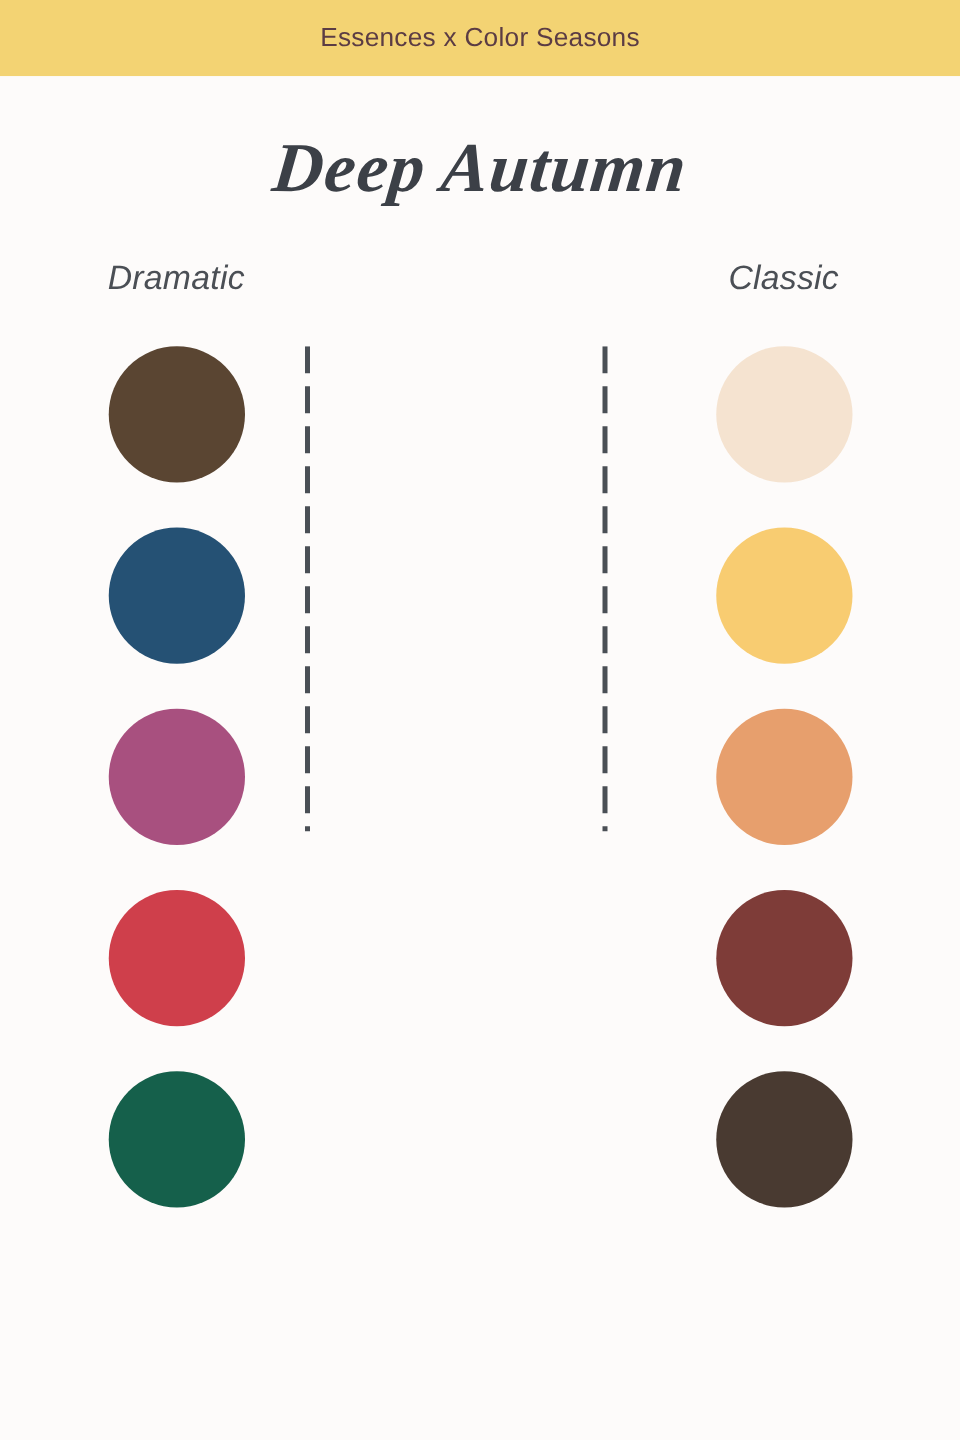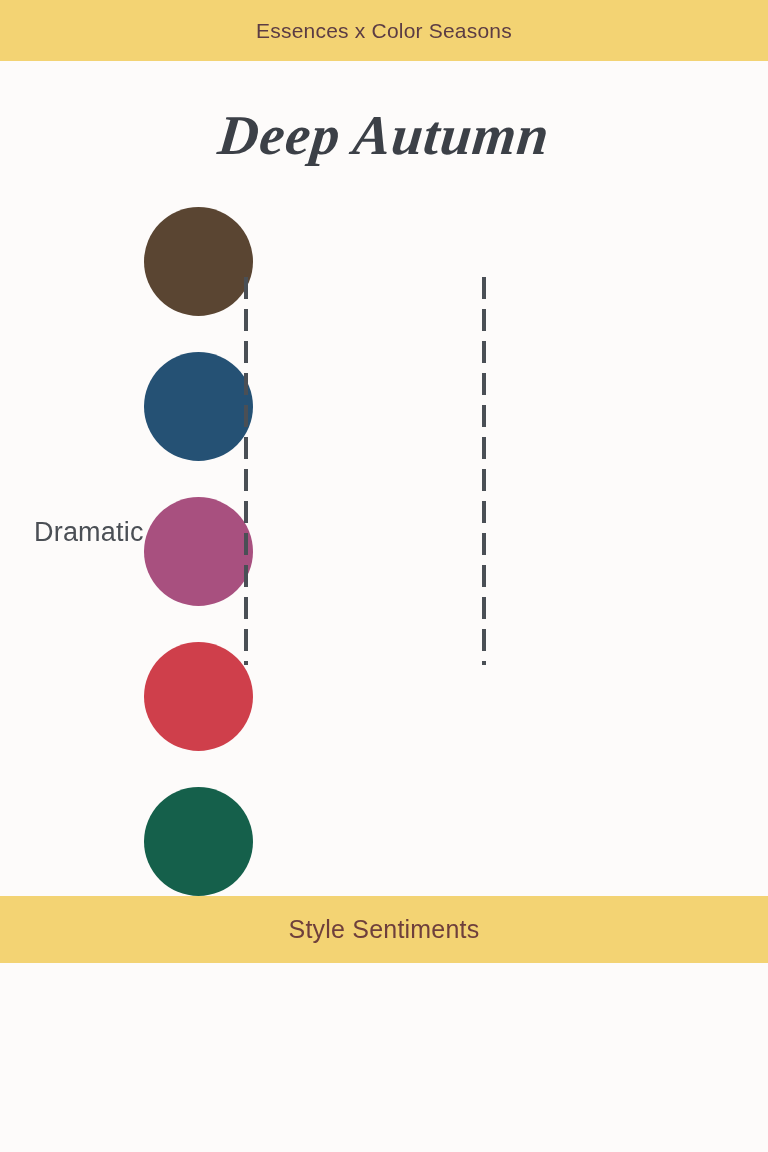--- a/index.html
+++ b/index.html
@@ -69,22 +69,23 @@
     margin-top: 44px;
     width: 700px;
     display: flex;
     justify-content: space-between;
     align-items: flex-start;
   }
 
   .column {
     width: 214px;
     display: flex;
-    flex-direction: row;
+    flex-direction: column;
     align-items: center;
+    font-style: italic;
   }
 
   .column-header {
     font-family: "Liberation Sans", sans-serif;
     font-size: 27px;
     font-weight: 400;
     color: #4b4f55;
     margin-bottom: 39px;
     letter-spacing: 0.2px;
   }
@@ -161,21 +162,28 @@
         <div class="swatch-list">
           <div class="swatch" style="background: rgb(90, 69, 50);"></div>
           <div class="swatch" style="background: rgb(37, 81, 116);"></div>
           <div class="swatch" style="background: rgb(168, 80, 127);"></div>
           <div class="swatch" style="background: rgb(207, 63, 75);"></div>
           <div class="swatch" style="background: rgb(21, 96, 75);"></div>
         </div>
       </div>
 
 
+      <div class="column">
+        <div class="column-header">Classic</div>
+        <div class="swatch-list">
+          <div class="swatch" style="background: rgb(245, 227, 208);"></div>
+          <div class="swatch" style="background: rgb(248, 204, 113);"></div>
+          <div class="swatch" style="background: rgb(231, 159, 109);"></div>
+          <div class="swatch" style="background: rgb(126, 60, 56);"></div>
+          <div class="swatch" style="background: rgb(73, 58, 49);"></div>
+        </div>
+      </div>
 
     </div>
   </div>
 
-  <div class="footer-band">
-    <div class="footer-title">Style Sentiments</div>
-  </div>
 
 </div>
 
 </body></html>

